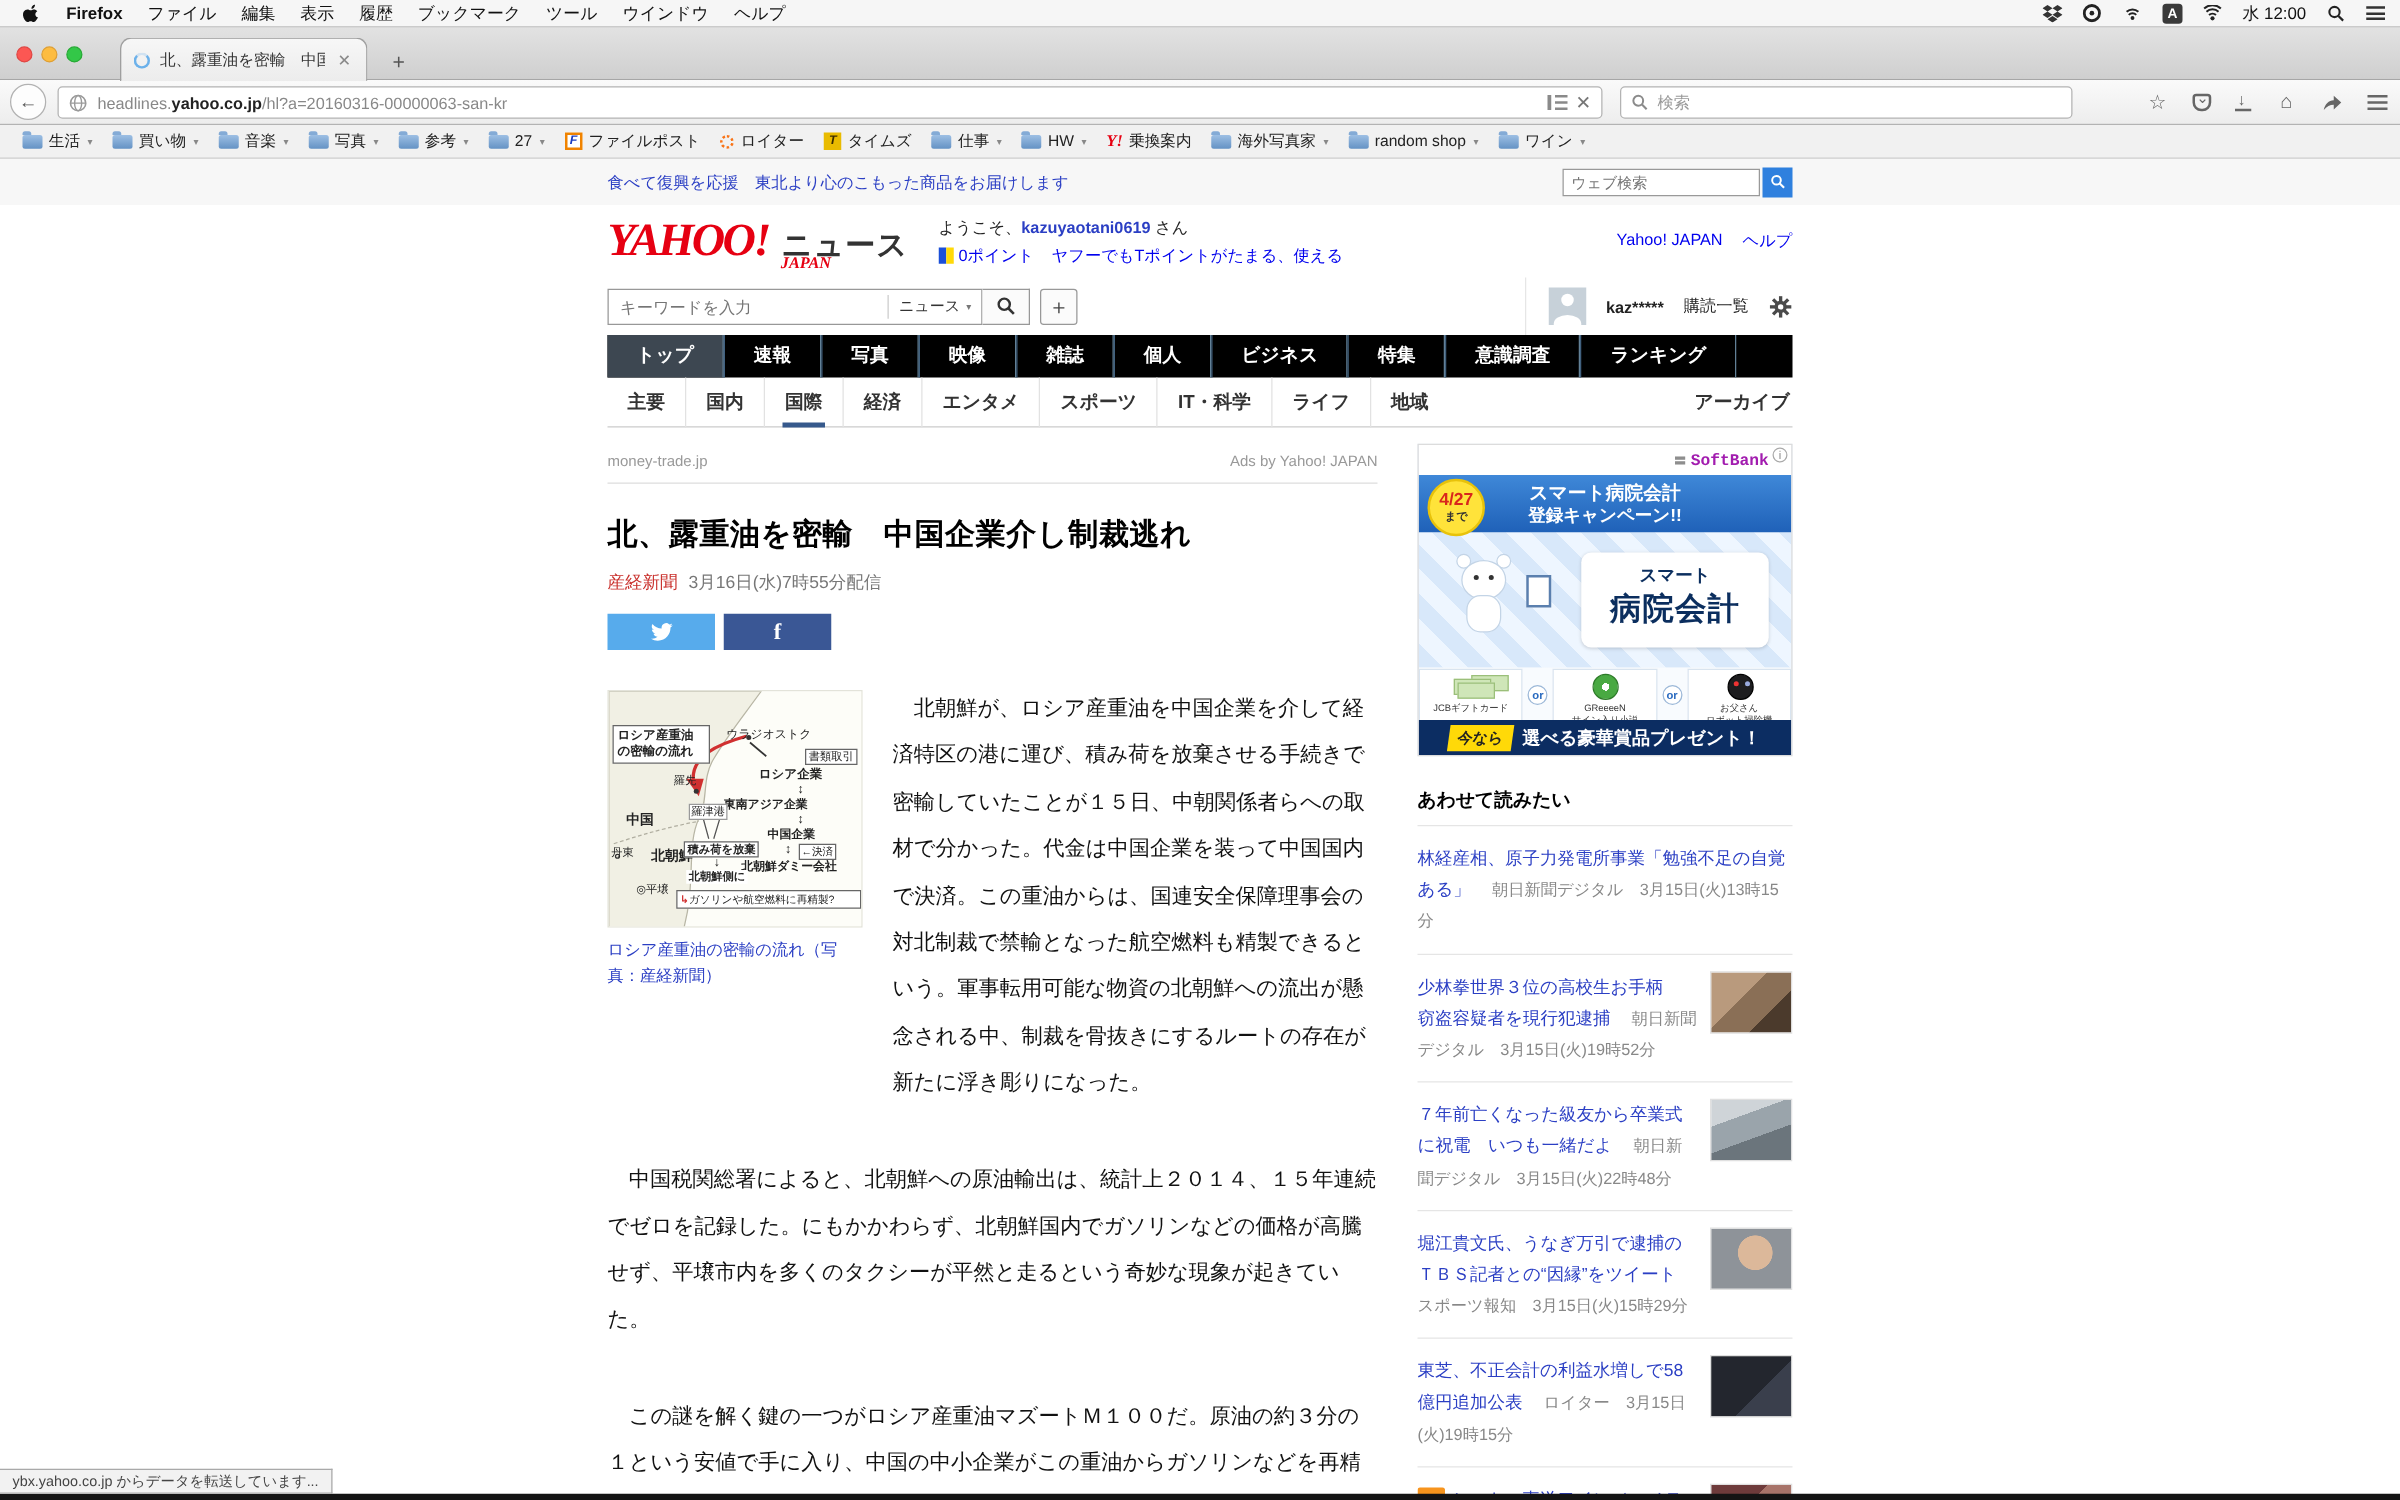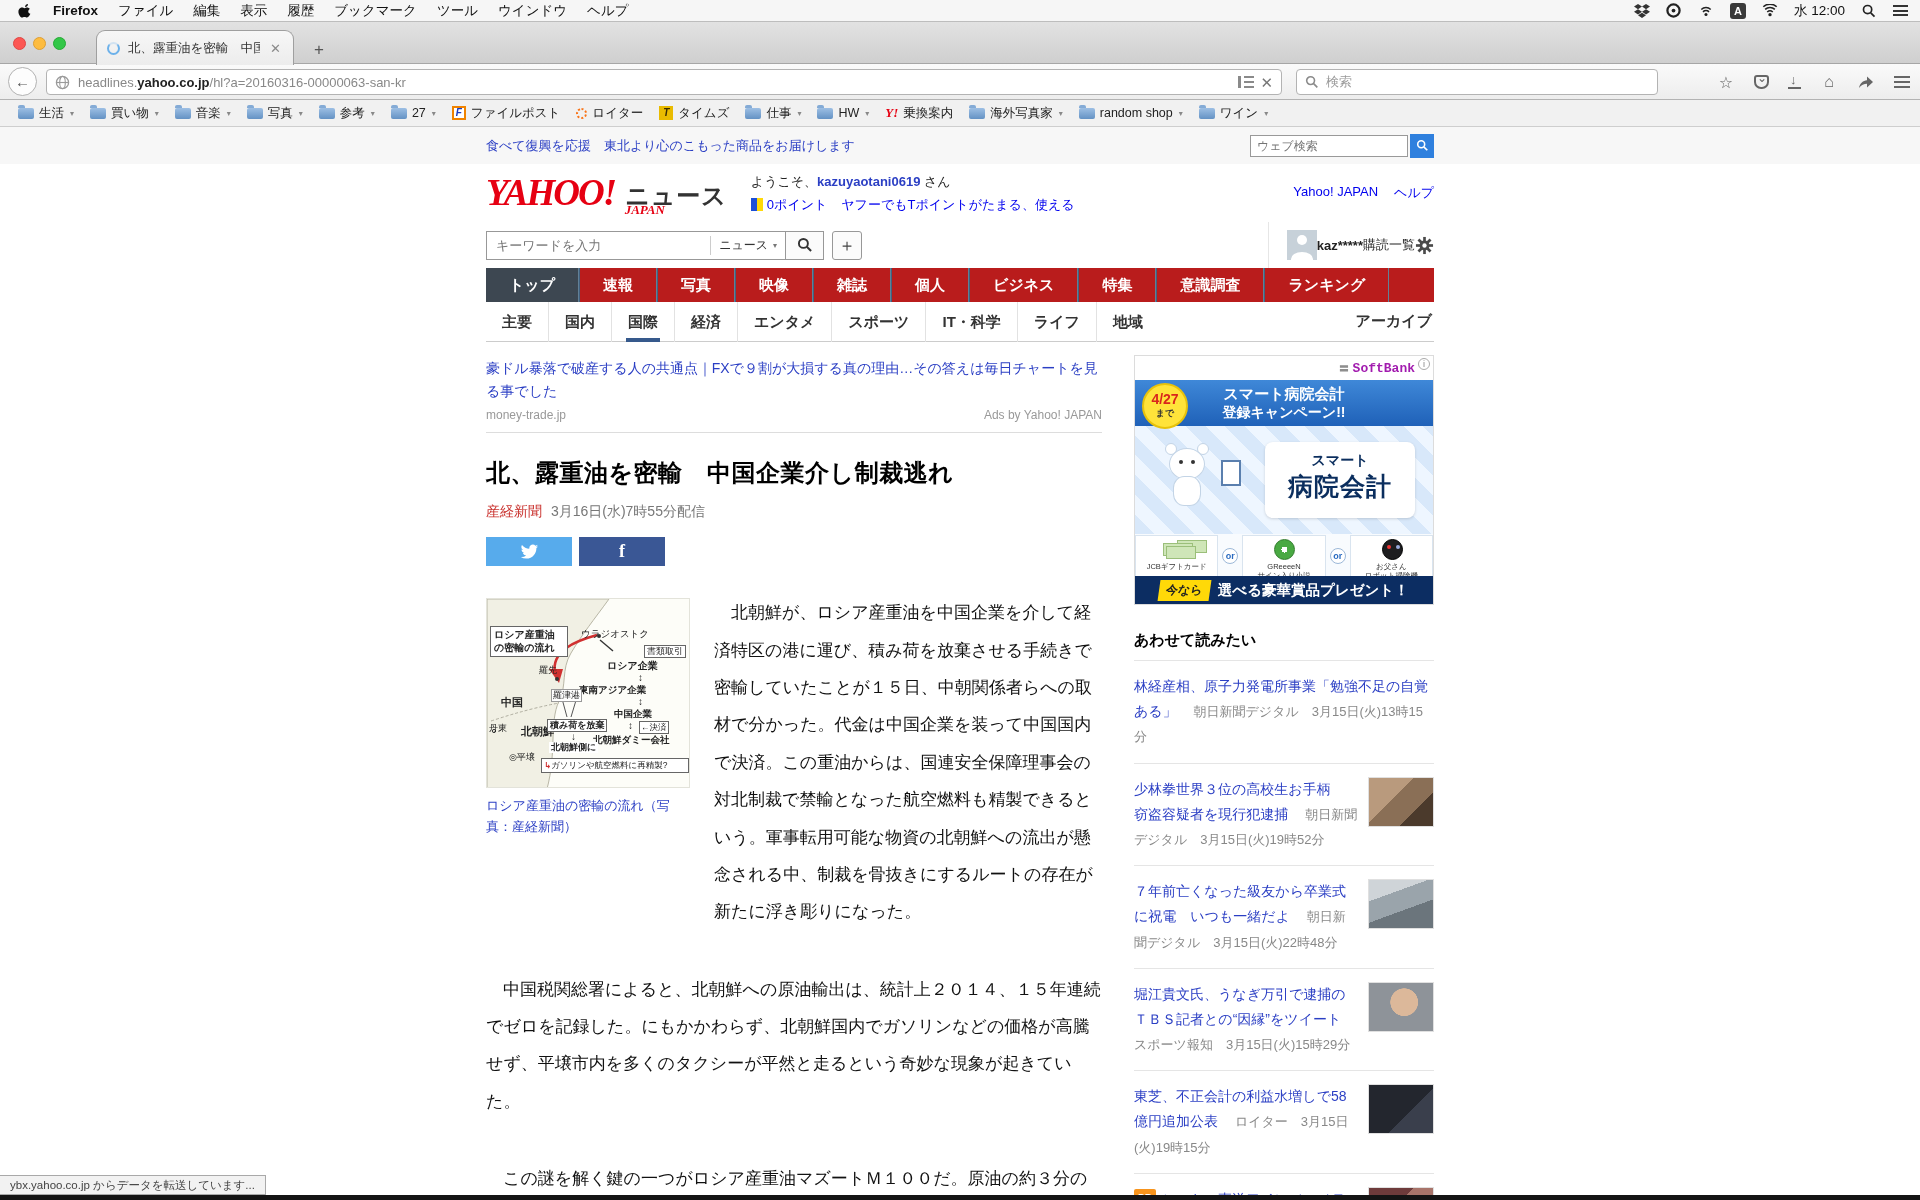--- a/index.html
+++ b/index.html
@@ -89,28 +89,28 @@
   .yheader-links { margin-left:auto; font-size:13px; color:#2b3fc4; display:flex; gap:16px; }
 
   .searchrow { height:46px; }
   .searchrow .container { display:flex; align-items:center; height:46px; }
   .kw-box { width:300px; height:29px; border:1px solid #989898; display:flex; align-items:center; padding:0 0 0 9px; background:#fff; }
   .kw-box input { border:none; outline:none; flex:1; font-size:13px; color:#555; min-width:0; }
   .kw-cat { font-size:12px; color:#333; border-left:1px solid #ccc; padding:0 8px; display:flex; align-items:center; gap:5px; height:19px; }
   .kw-cat::after { content:"▾"; font-size:8px; color:#777; }
   .kw-go { width:38px; height:29px; border:1px solid #989898; border-left:none; background:#fbfbfb; display:flex; align-items:center; justify-content:center; }
   .kw-add { width:30px; height:29px; border:1px solid #989898; border-radius:3px; margin-left:8px; background:#fbfbfb; font-size:17px; color:#444; display:flex; align-items:center; justify-content:center; }
-  .user-cluster { margin-left:auto; display:flex; align-items:center; font-size:13px; height:46px; padding-left:18px; border-left:1px solid #e6e6e6; }
+  .user-cluster { margin-left:auto; display:flex; align-items:center; gap:16px; font-size:13px; height:46px; padding-left:18px; border-left:1px solid #e6e6e6; }
   .avatar { width:30px; height:30px; background:#c7d1d9; position:relative; overflow:hidden; }
   .avatar::before { content:""; position:absolute; top:5px; left:10px; width:10px; height:10px; background:#fff; border-radius:50%; }
   .avatar::after { content:""; position:absolute; bottom:-6px; left:4px; width:22px; height:14px; background:#fff; border-radius:50% 50% 0 0; }
   .uid { font-weight:bold; color:#222; }
   .subsc { color:#222; }
 
-  .nav { height:34px; background:#b91c1c; display:flex; }
+  .nav { height:34px; background:#000000; display:flex; }
   .nav-item { padding:0 23px; line-height:34px; color:#fff; font-size:15px; font-weight:bold; border-right:1px solid #628096; border-left:1px solid #41617f; }
   .nav-item:first-child { border-left:none; }
   .nav-item.active { background:#3d4751; border-left:none; }
 
   .subnav { height:40px; display:flex; align-items:center; border-bottom:1px solid #ccc; font-size:15px; font-weight:bold; color:#333; }
   .sn-item { padding:0 16px; position:relative; line-height:39px; height:40px; }
   .sn-item + .sn-item { border-left:1px solid #e2e2e2; }
   .sn-item.active::after { content:""; position:absolute; left:14px; right:14px; bottom:0; height:4px; background:#36598c; }
   .sn-right { margin-left:auto; font-weight:bold; color:#333; padding-right:2px; }
 
@@ -475,21 +475,20 @@
       <span class="sn-item">IT・科学</span>
       <span class="sn-item">ライフ</span>
       <span class="sn-item">地域</span>
       <span class="sn-right">アーカイブ</span>
     </div>
 
     <div class="content">
 
       <div class="main">
         <div class="adtop">
-          <a href="#" class="adtop-link">豪ドル暴落で破産する人の共通点｜FXで９割が大損する真の理由…その答えは毎日チャートを見る事でした</a>
           <div class="adtop-meta">
             <span>money-trade.jp</span>
             <span>Ads by Yahoo! JAPAN</span>
           </div>
         </div>
 
         <h1 class="art-title">北、露重油を密輸　中国企業介し制裁逃れ</h1>
         <div class="byline">
           <a href="#" class="src">産経新聞</a>
           <span class="date">3月16日(水)7時55分配信</span>

